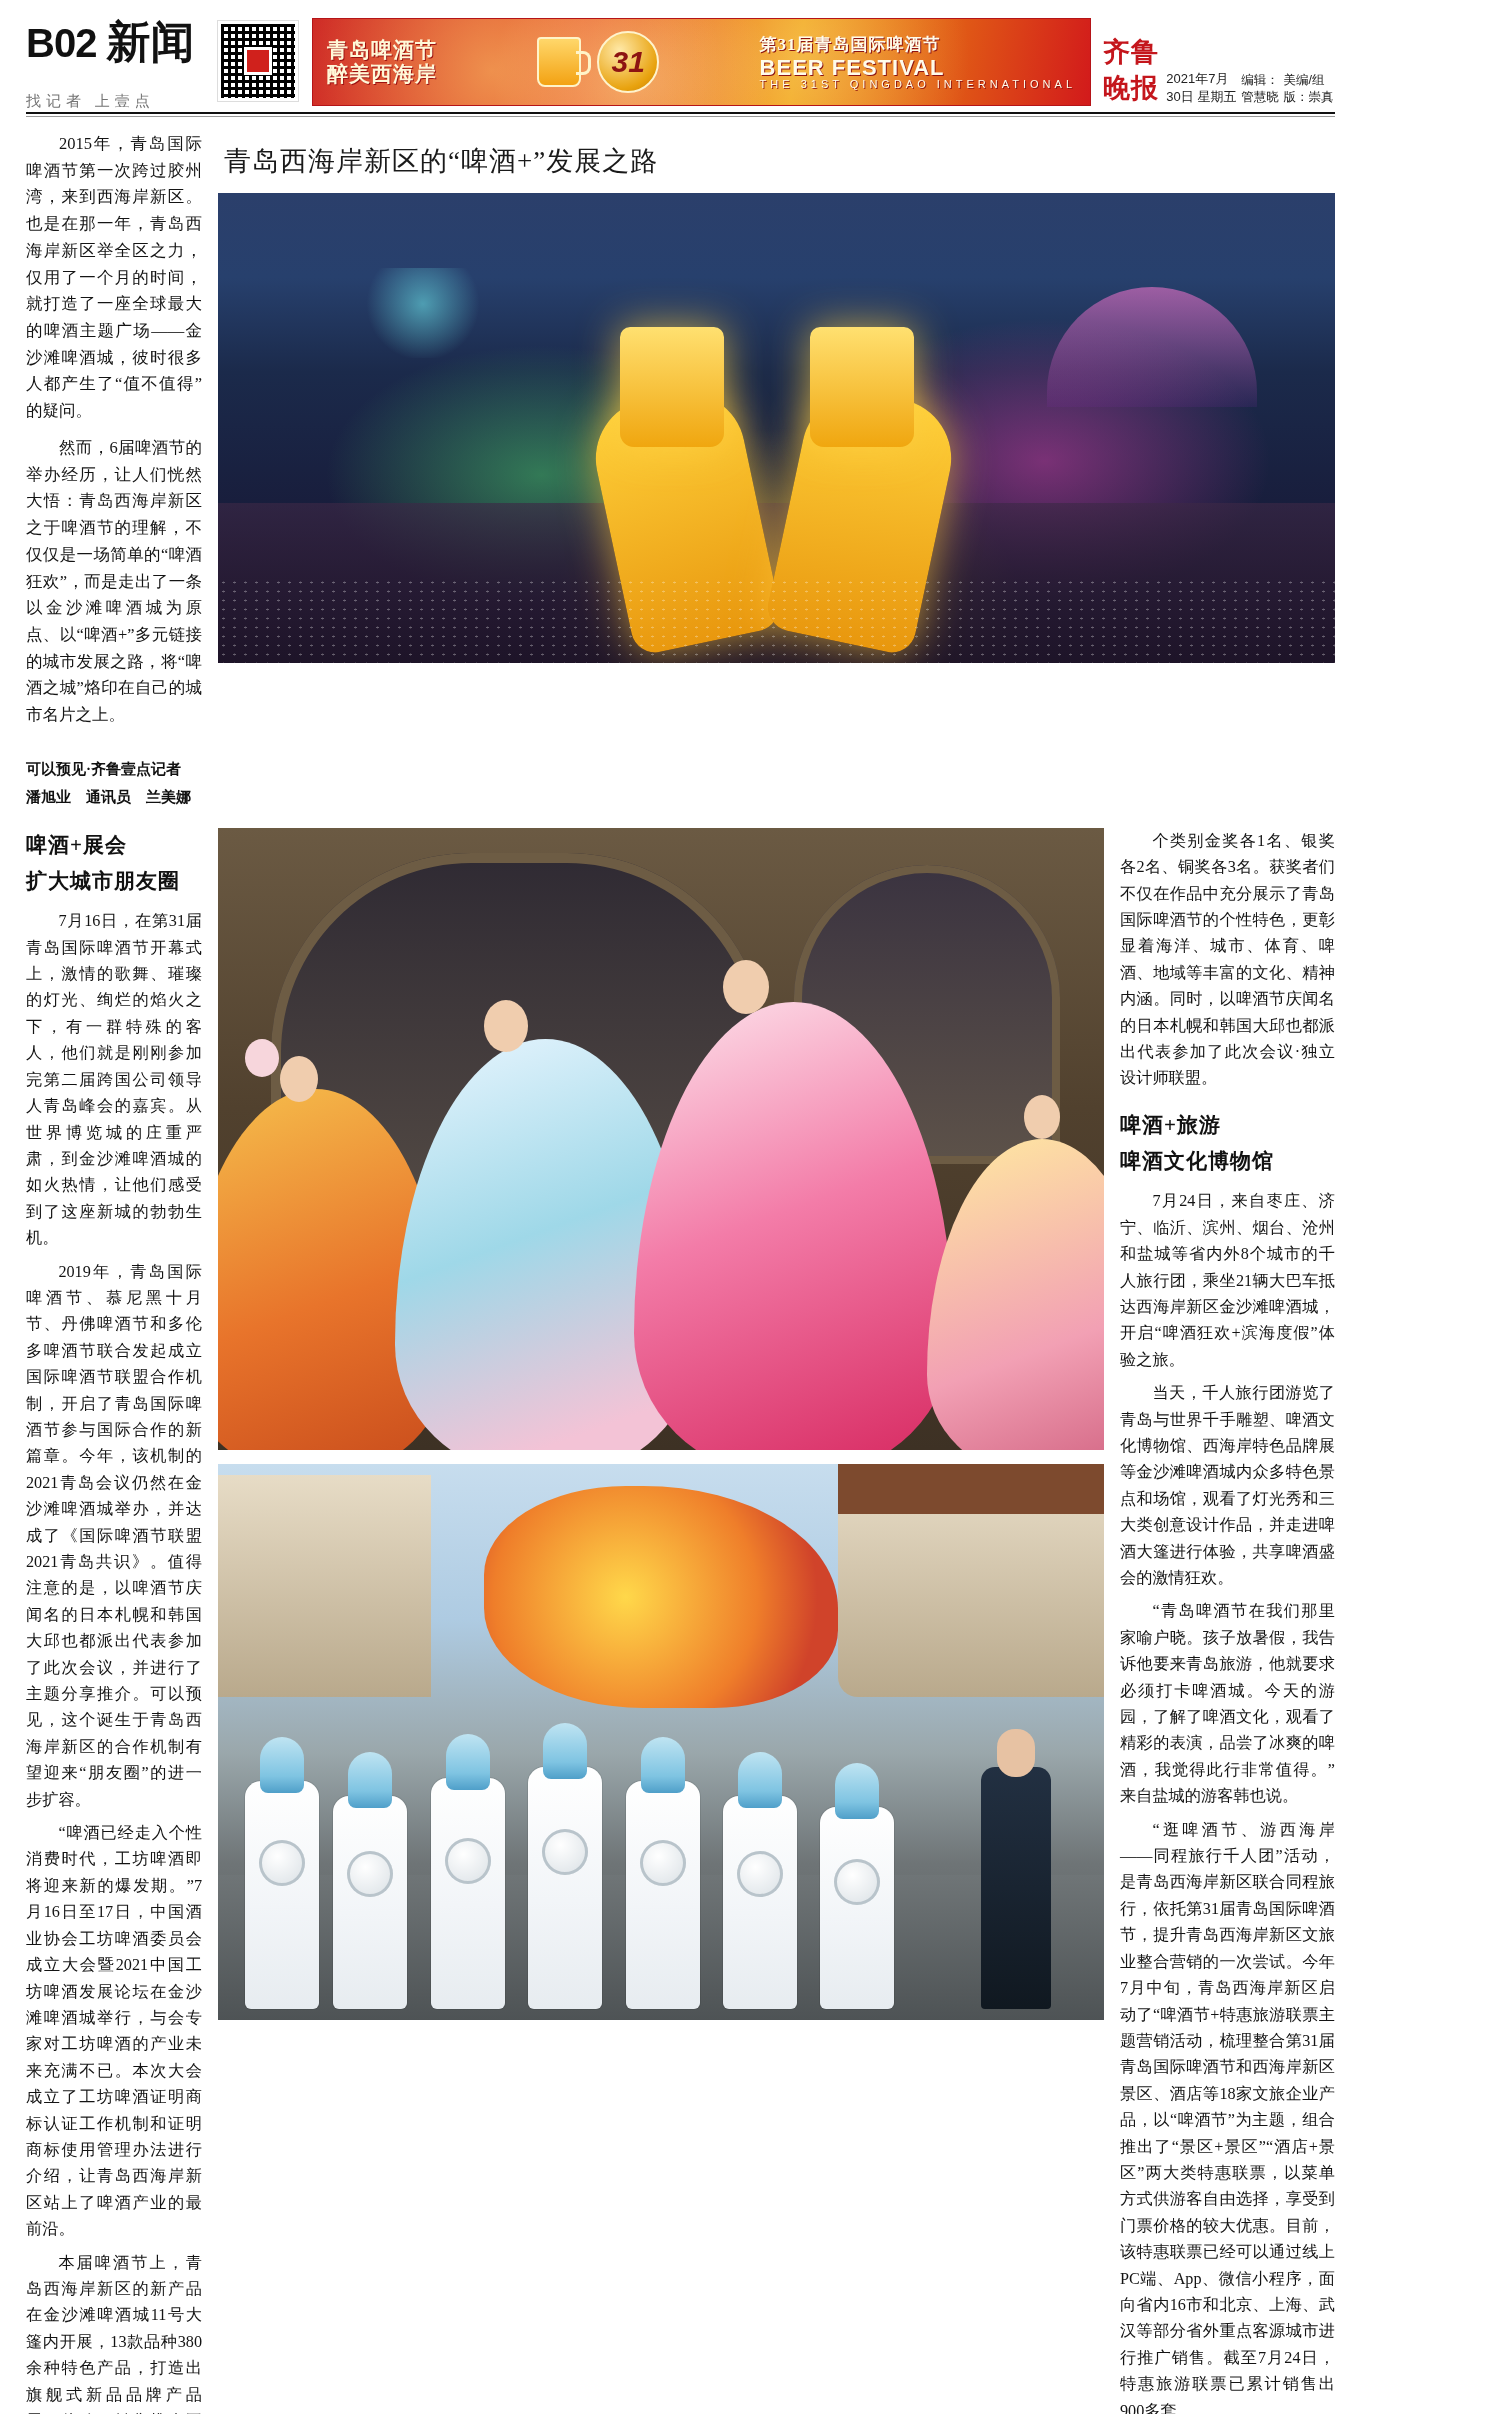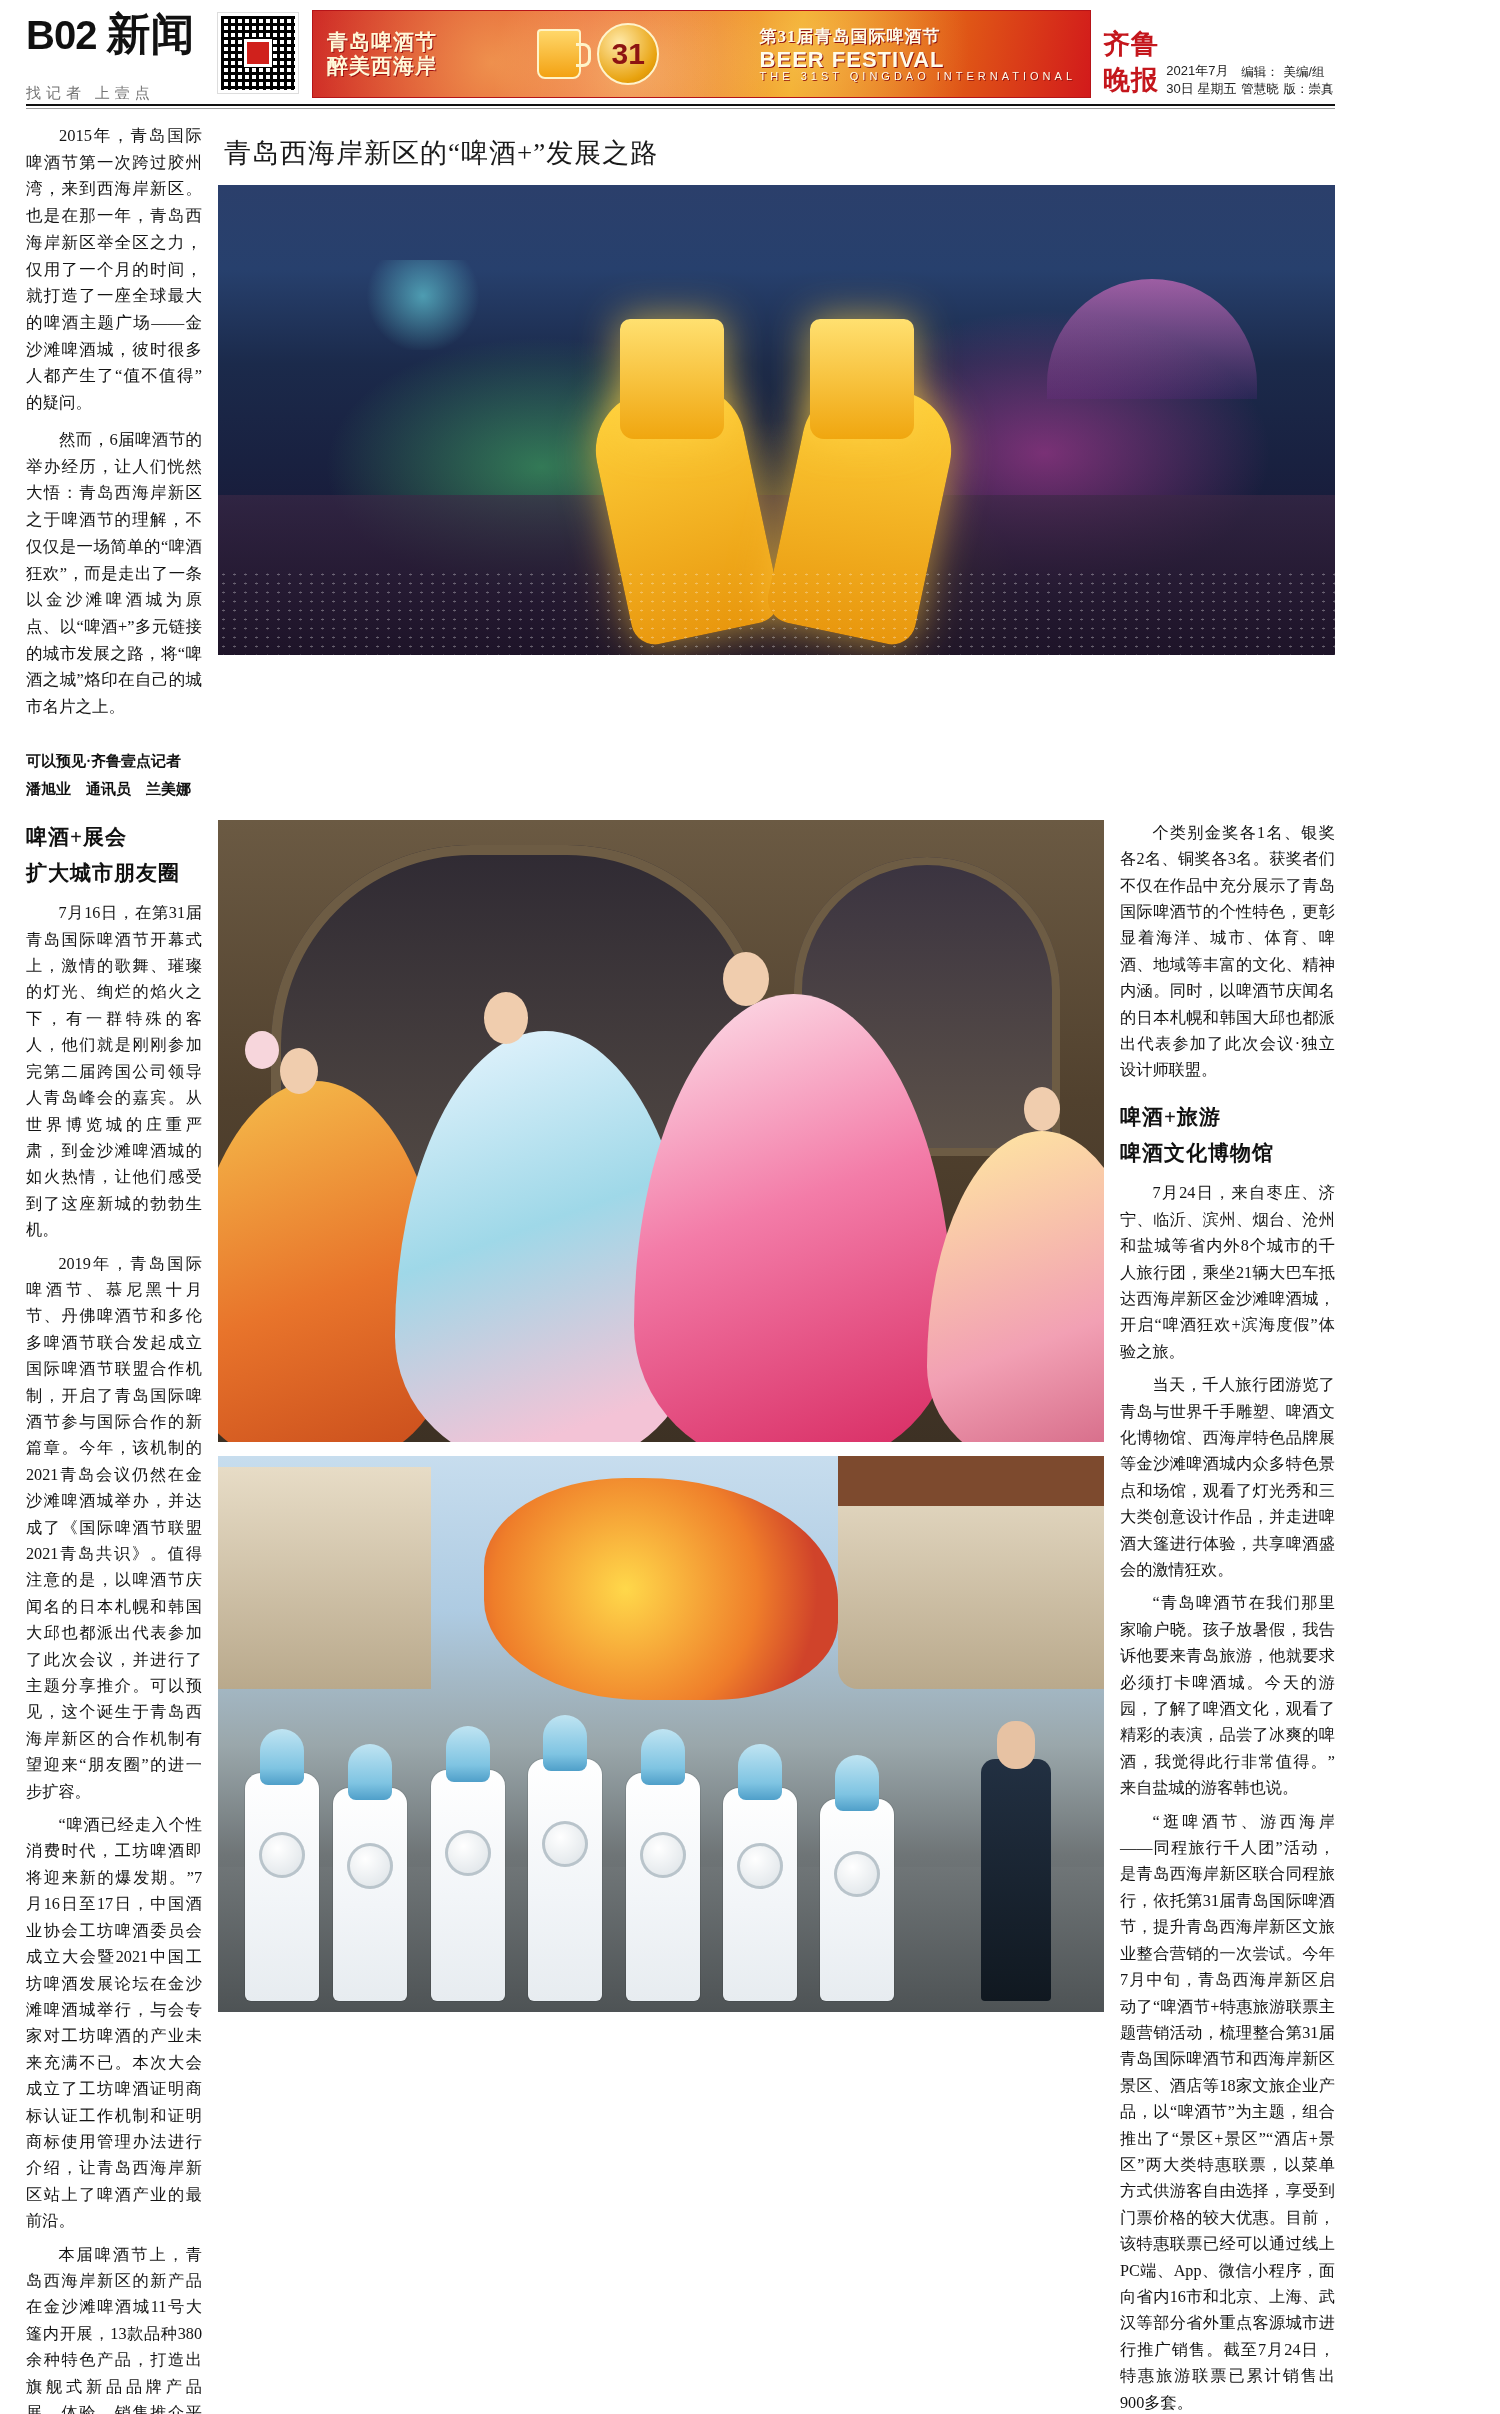--- a/index.html
+++ b/index.html
@@ -12,21 +12,21 @@
     height: 2414px;
     font-family: "Liberation Serif", "DejaVu Serif", serif;
     color: #111;
     overflow: hidden;
   }
   .page {
     position: relative;
     width: 1361px;
     height: 2414px;
     box-sizing: border-box;
-    padding: 0 26px;
+    padding: 8px 26px;
   }
 
   
   .masthead {
     display: flex;
     align-items: stretch;
     height: 88px;
     padding-top: 10px;
   }
   .mh-left {
@@ -114,20 +114,21 @@
     font-size: 21px;
     font-weight: bold;
     line-height: 1.15;
     text-shadow: 1px 1px 0 #9c1110;
     letter-spacing: 1px;
   }
   .bn-mid {
     display: flex;
     align-items: center;
     gap: 16px;
+    font-style: italic;
   }
   .bn-cup {
     width: 40px;
     height: 46px;
     background: linear-gradient(#ffd76a, #f3a213);
     border: 2px solid #fff4c8;
     border-radius: 4px 4px 8px 8px;
     position: relative;
   }
   .bn-cup:after {

